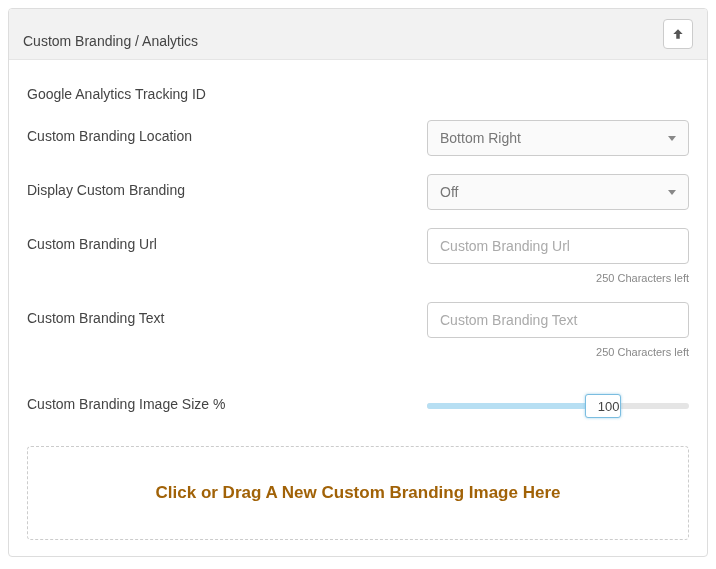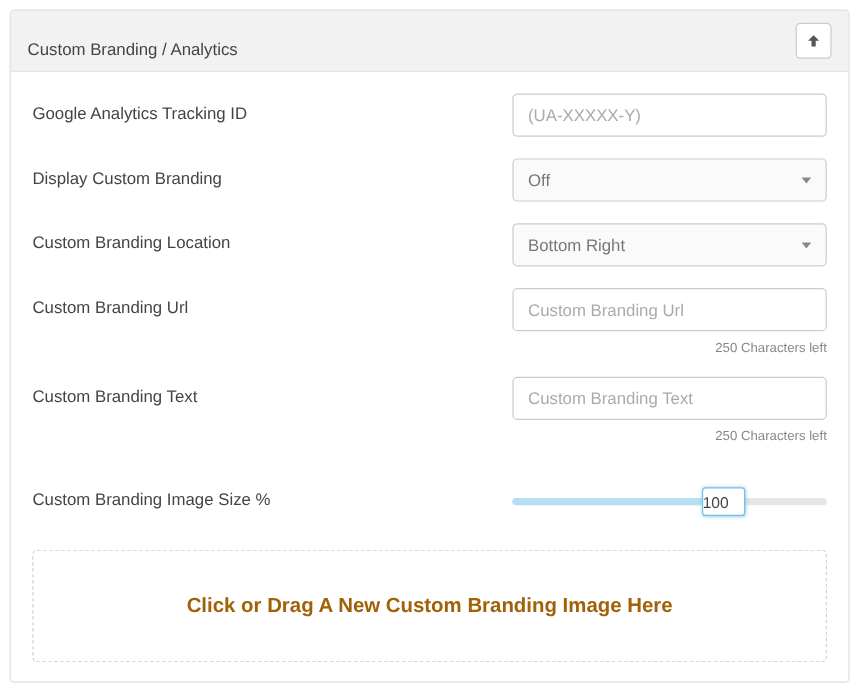--- a/index.html
+++ b/index.html
@@ -118,21 +118,21 @@
       top: 50%;
       transform: translate(-50%, -50%);
       width: 36px;
       height: 24px;
       background: #fff;
       border: 1px solid #7bbde0;
       border-radius: 3px;
       box-shadow: 0 0 3px rgba(120,190,225,0.7);
       display: flex;
       align-items: center;
-      justify-content: flex-start;
+      justify-content: flex-end;
       font-size: 13px;
       color: #444;
       cursor: grab;
     }
     .dropzone {
       border: 1px dashed #ccc;
       border-radius: 4px;
       padding: 36px 10px;
       text-align: center;
       margin-top: 4px;
@@ -161,40 +161,37 @@
       <svg viewBox="0 0 24 24">
           <path d="M12 4l-8 8h5v8h6v-8h5z"></path>
         </svg>
     </div>
   </div>
 
   <div class="panel-body">
 
     <div class="form-row">
       <div class="form-label">Google Analytics Tracking ID</div>
-      <div class="form-control-wrap">
-        <input class="text-input" type="text" placeholder="(UA-XXXXX-Y)" style="">
+    </div>
+
+    <div class="form-row">
+      <div class="form-label">Custom Branding Location</div>
+      <div class="form-control-wrap">
+        <div class="select-input">
+          <span>Bottom Right</span>
+          <span class="caret"></span>
+        </div>
       </div>
     </div>
 
     <div class="form-row">
       <div class="form-label">Display Custom Branding</div>
       <div class="form-control-wrap">
         <div class="select-input">
           <span>Off</span>
-          <span class="caret"></span>
-        </div>
-      </div>
-    </div>
-
-    <div class="form-row">
-      <div class="form-label">Custom Branding Location</div>
-      <div class="form-control-wrap">
-        <div class="select-input">
-          <span>Bottom Right</span>
           <span class="caret"></span>
         </div>
       </div>
     </div>
 
     <div class="form-row">
       <div class="form-label">Custom Branding Url</div>
       <div class="form-control-wrap">
         <input class="text-input" type="text" placeholder="Custom Branding Url" style="">
         <div class="helper-text">250 Characters left</div>

